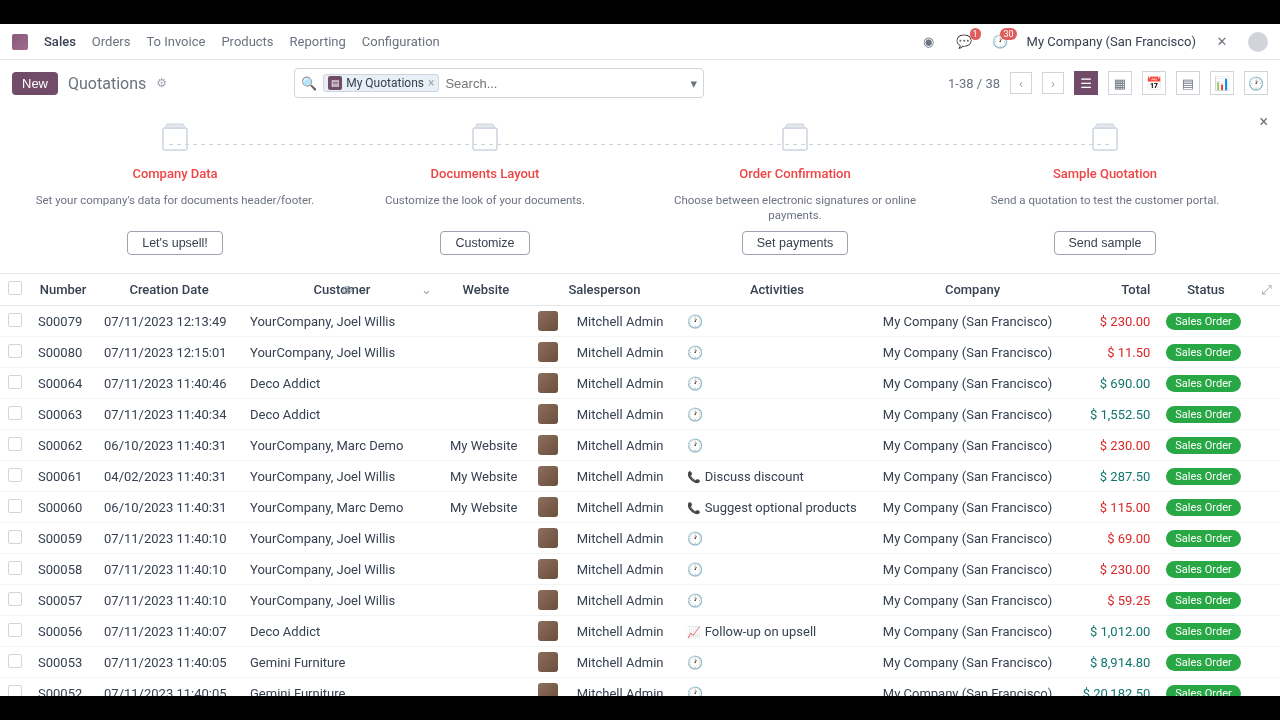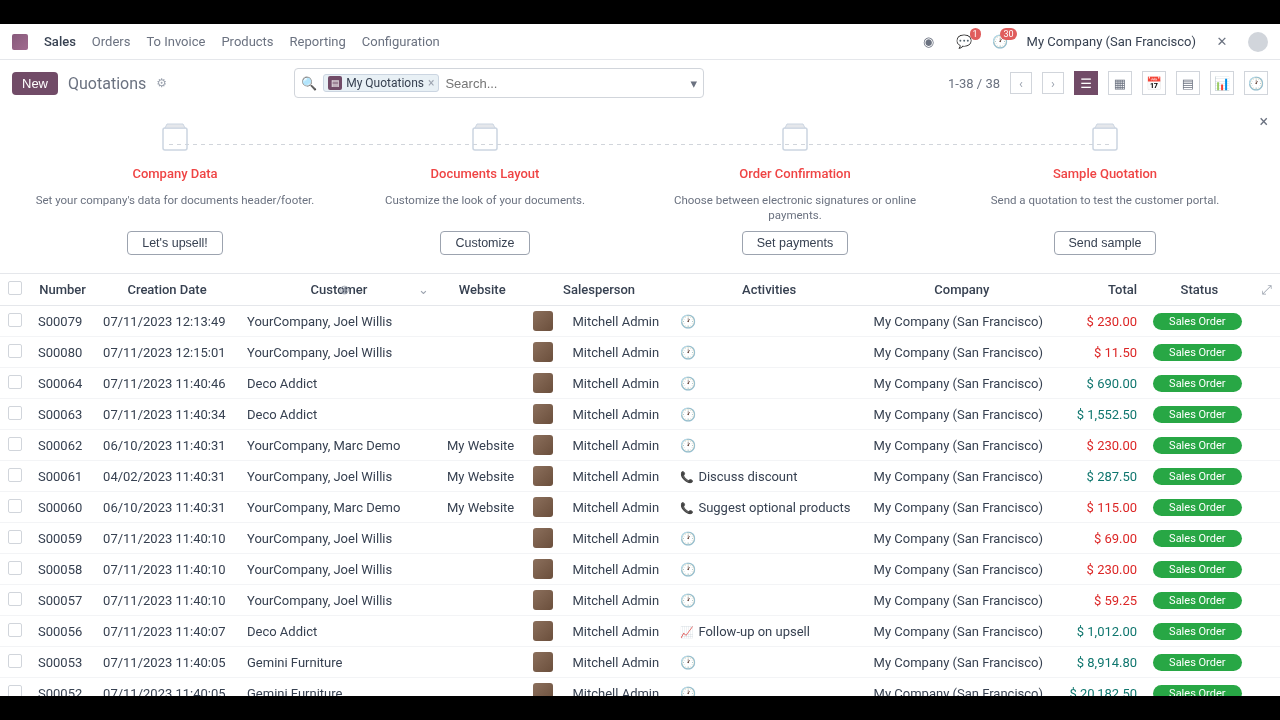--- a/index.html
+++ b/index.html
@@ -50,21 +50,21 @@
 td { padding: 5px 8px; border-bottom: 1px solid #f3f4f6; font-size: 13px; vertical-align: middle; }
 td.right { text-align: right; }
 .chk { width: 14px; height: 14px; border: 1px solid #d1d5db; border-radius: 2px; display: inline-block; }
 .sp-cell { display: flex; align-items: center; gap: 19px; }
 .avatar { width: 20px; height: 20px; border-radius: 3px; background: linear-gradient(135deg, #8b6f5c, #6b4f3c); display: inline-block; }
 .clock { color: #9ca3af; }
 .activity-phone::before { content: "📞"; font-size: 11px; margin-right: 4px; }
 .activity-chart::before { content: "📈"; font-size: 11px; margin-right: 4px; }
 .total-neg { color: #dc2626; }
 .total-pos { color: #0f766e; }
-.status-pill { background: #28a745; color: #fff; border-radius: 10px; padding: 2px 16px; font-size: 11px; display: inline-block; }
+.status-pill { background: #28a745; color: #fff; border-radius: 10px; padding: 2px 9px; font-size: 11px; display: inline-block; }
 .th-customer { position: relative; }
 .th-customer .hover-icon { position: absolute; left: 100px; color: #9ca3af; }
 .th-customer .dd-icon { position: absolute; right: 10px; color: #9ca3af; }
 .expand-icon { color: #9ca3af; cursor: pointer; }
 </style>
 </head>
 <body>
 
 <div class="letterbox"></div>
 <div class="app">

